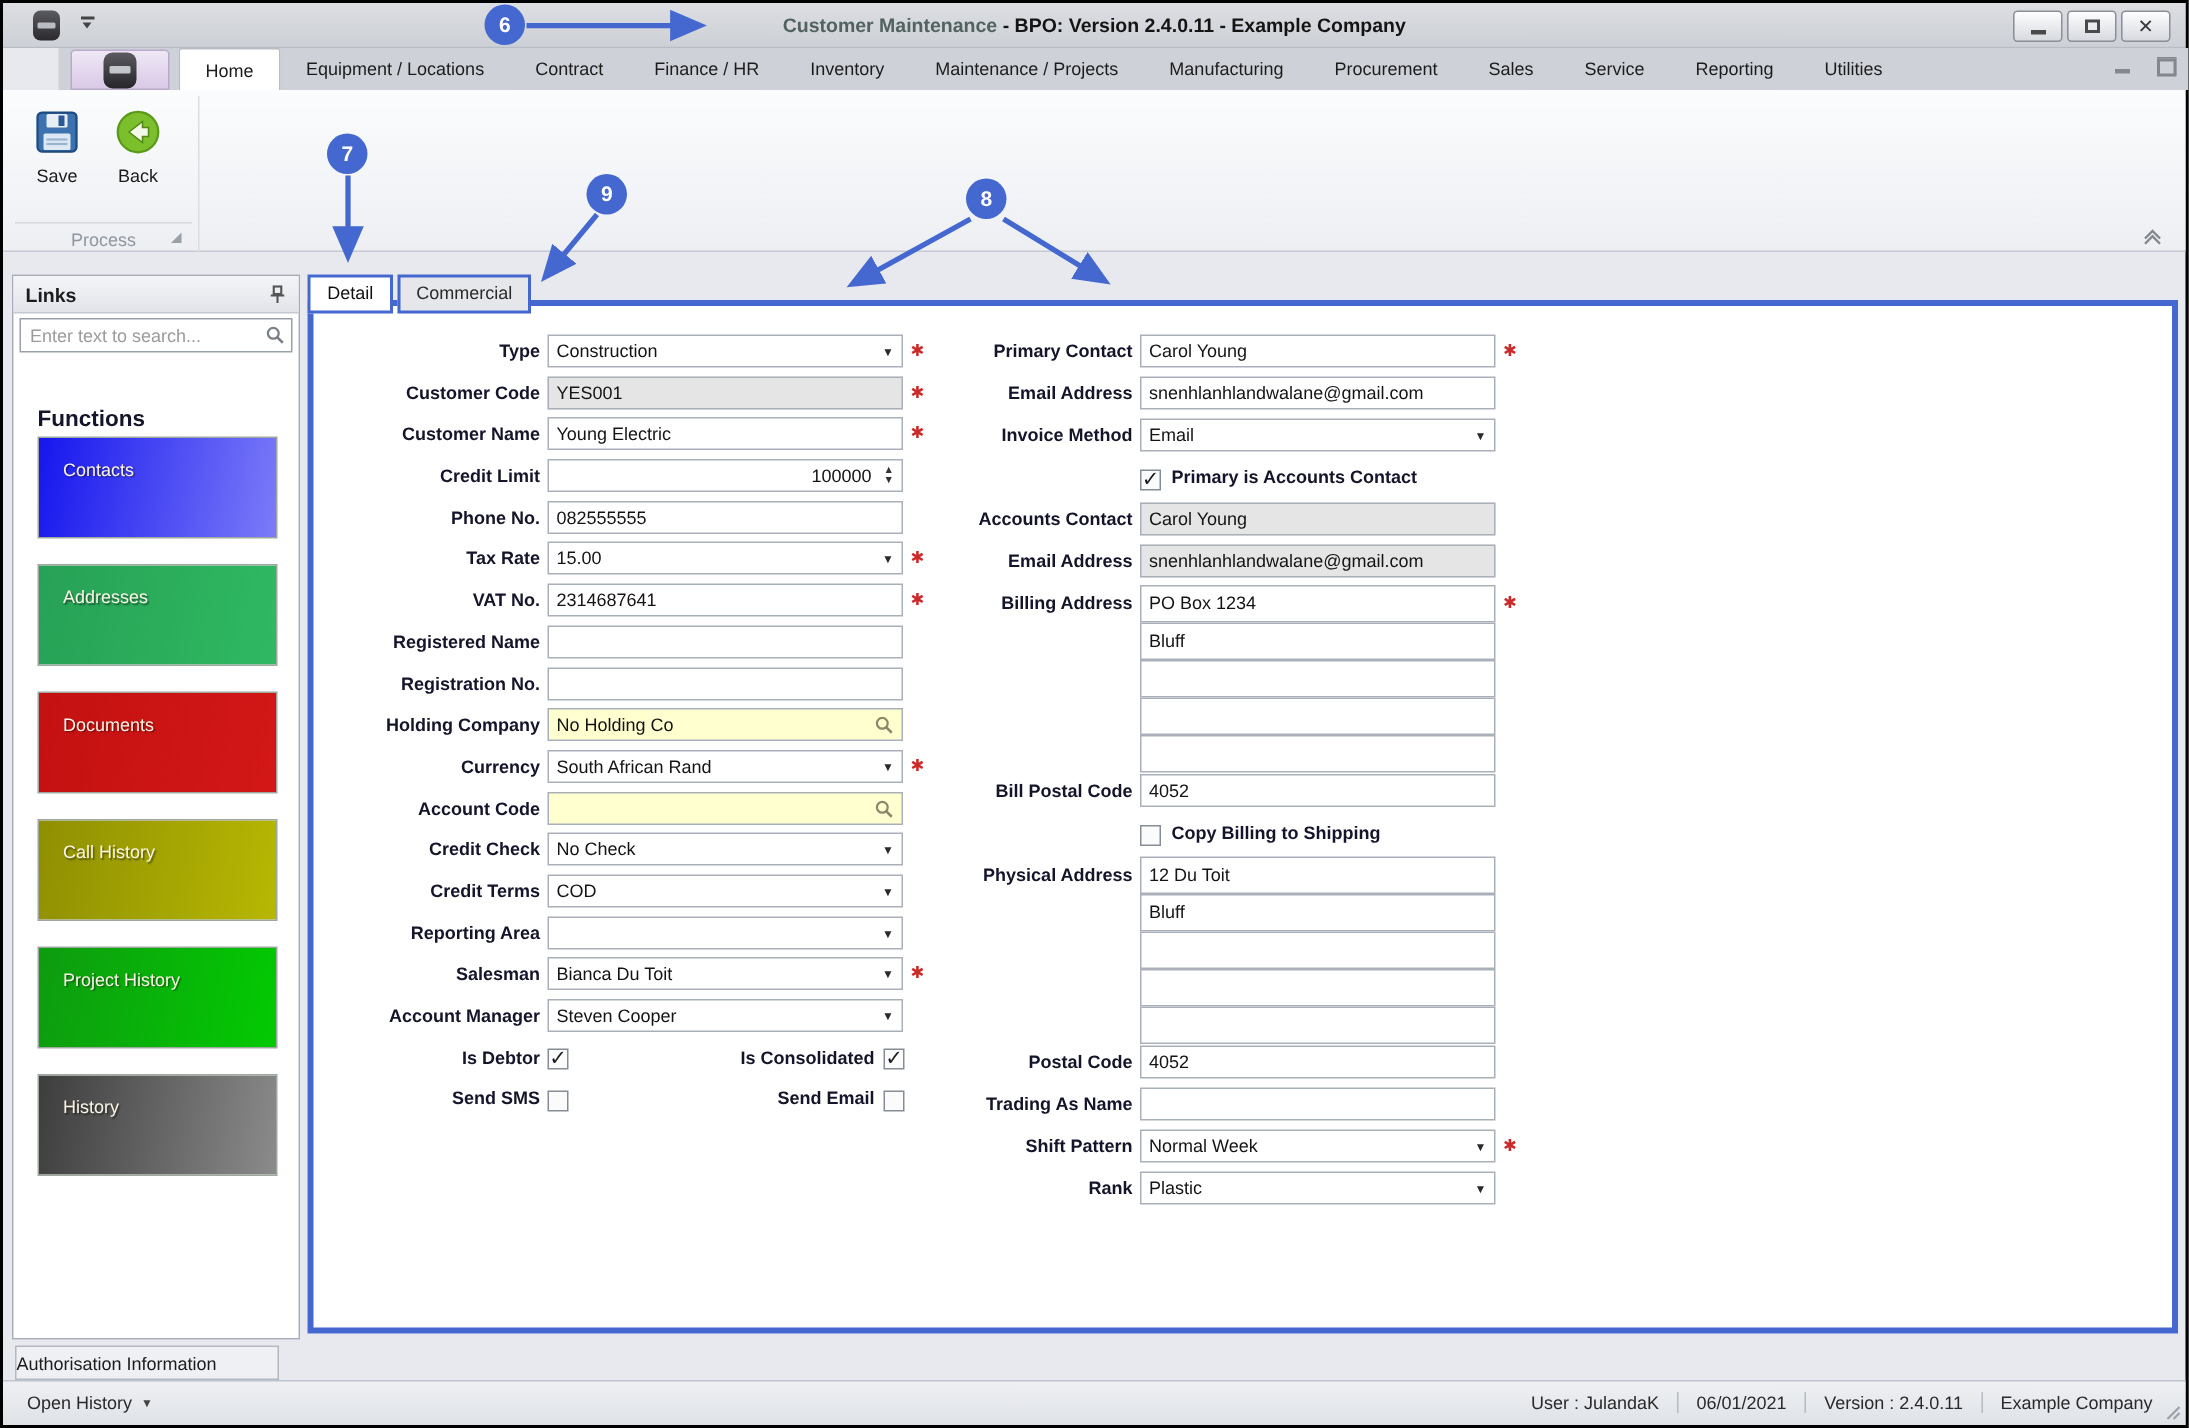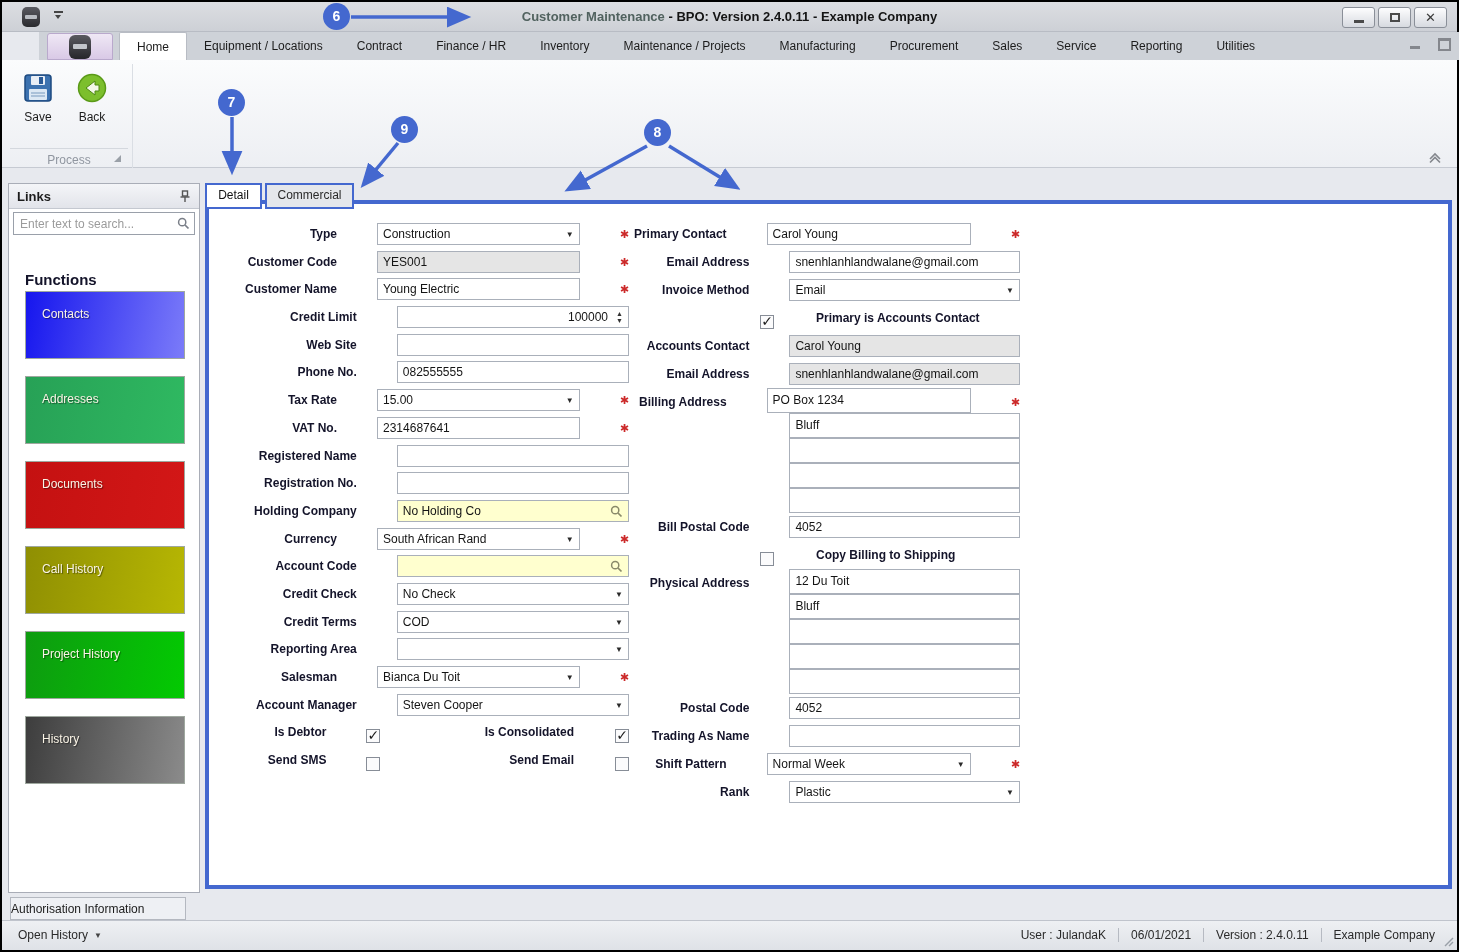--- a/index.html
+++ b/index.html
@@ -89,21 +89,21 @@
   .panel-body { position:absolute; left:0; top:17px; right:0; bottom:0;
     background:#fff; border:4px solid var(--callout); }
   .tab { position:absolute; top:0; height:26px; line-height:21px; font-size:12px; text-align:center;
     border:2px solid var(--callout); z-index:3; cursor:default; }
   .tab-detail { left:0; width:57px; background:#fff; color:#111; }
   .tab-commercial { left:60px; width:89px; background:#e5e7eb; color:#2a2a2a; }
 
   .fcol { position:absolute; top:19px; }
   .col-left { left:0; width:420px; }
   .col-right { left:351px; width:460px; }
-  .frow { display:flex; align-items:flex-end; height:22px; margin-bottom:6px;gap:35px; }
+  .frow { display:flex; align-items:center; height:22px; margin-bottom:6px; }
   .col-left .frow { margin-bottom:5.7px; }
   .frow.stk { margin-top:-3px; }
   .flabel { width:151px; text-align:right; font-size:12px; font-weight:bold; color:#14142a;
     line-height:22px; margin-right:5px; white-space:nowrap; }
   .col-right .flabel { width:195px; }
   .fld { position:relative; width:237px; height:22px; border:1px solid #aab0ba; background:#fff;
     font-size:12px; line-height:20px; padding:0 5px; color:#141414; white-space:nowrap; overflow:hidden; }
   .fld.tall { height:25px; line-height:23px; }
   .fld.ro { background:#e5e5e5; }
   .fld.lookup { background:#ffffcf; }
@@ -266,24 +266,20 @@
             <span class="req">✱</span>
           </div>
           <div class="frow">
             <div class="flabel">Credit Limit</div>
             <div class="fld num"><span>100000</span><span class="spin">
                 <span>▲</span>
                 <span>▼</span>
               </span></div>
           </div>
           <div class="frow">
-            <div class="flabel">Web Site</div>
-            <div class="fld"><span></span></div>
-          </div>
-          <div class="frow">
             <div class="flabel">Phone No.</div>
             <div class="fld"><span>082555555</span></div>
           </div>
           <div class="frow">
             <div class="flabel">Tax Rate</div>
             <div class="fld"><span>15.00</span><span class="dd">▼</span></div>
             <span class="req">✱</span>
           </div>
           <div class="frow">
             <div class="flabel">VAT No.</div>

